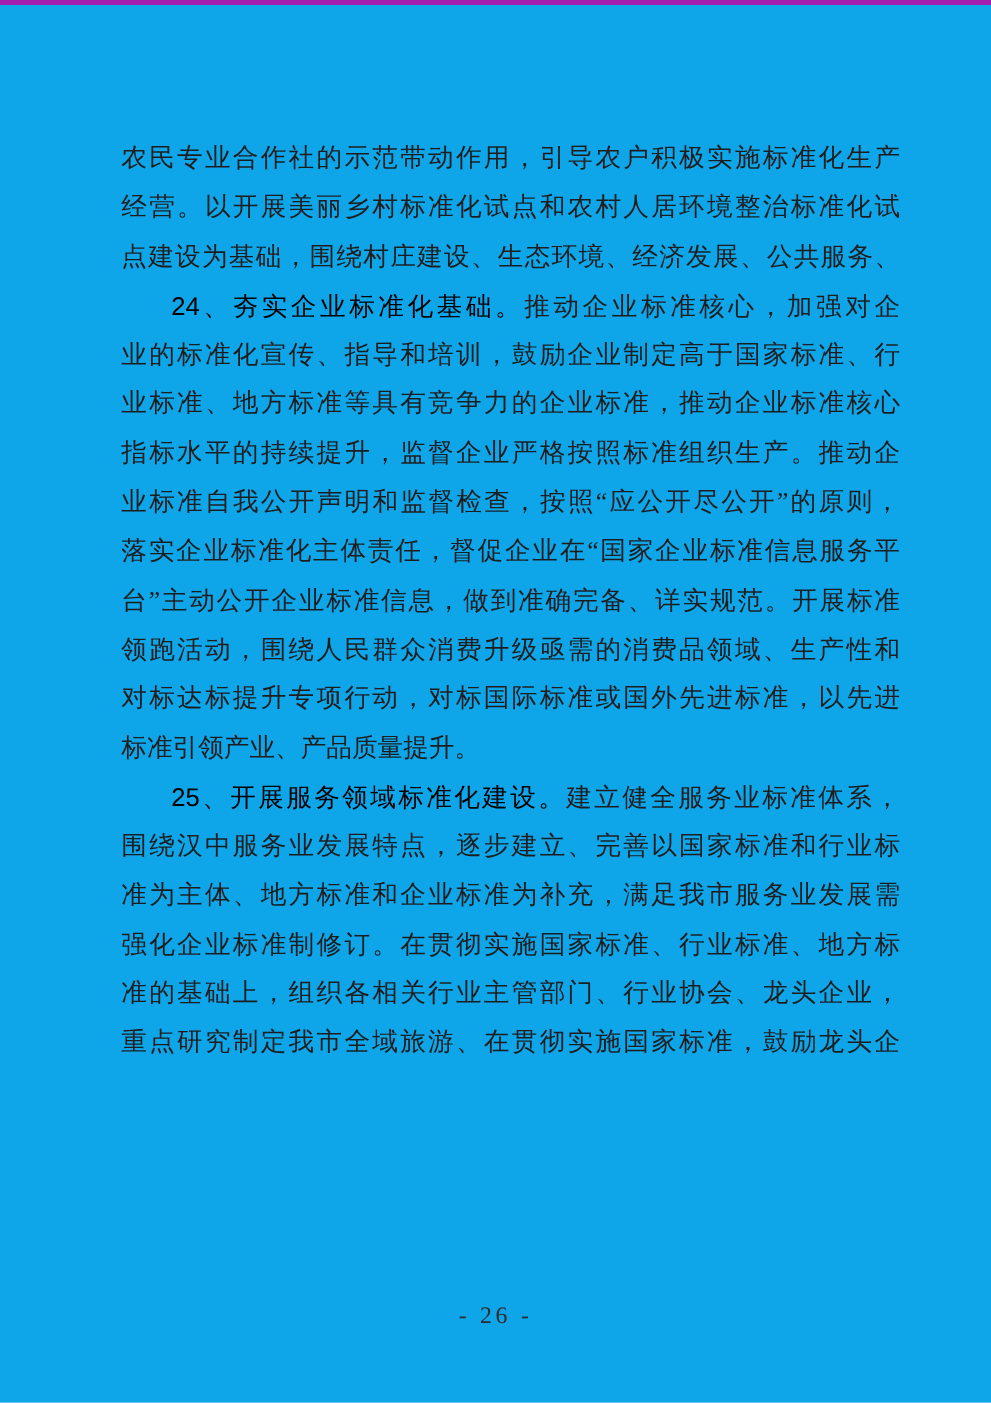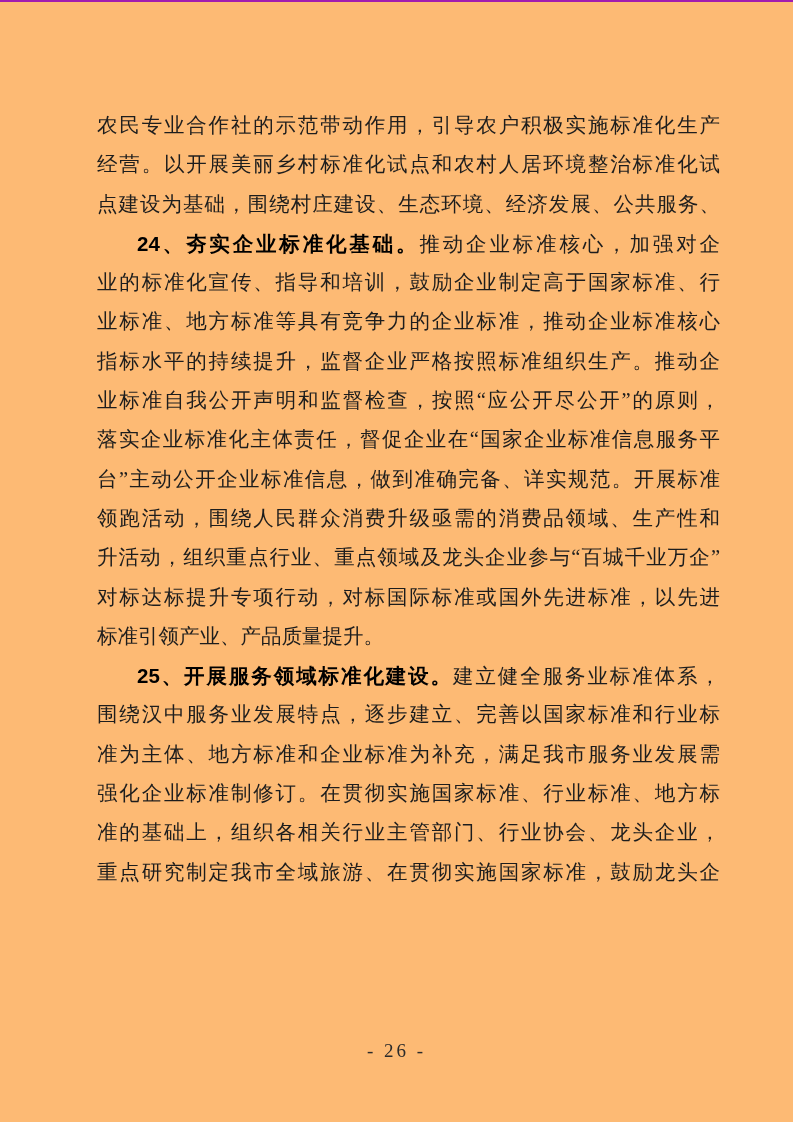--- a/index.html
+++ b/index.html
@@ -5,22 +5,22 @@
   * { margin: 0; padding: 0; box-sizing: border-box; }
   html, body { background: #ffffff; }
   body {
     width: 793px; height: 1122px;
     font-family: "Liberation Serif", serif;
     position: relative; overflow: hidden;
   }
   .page {
     position: relative;
     width: 793px; height: 1122px;
-    background: #fdba74;
-    border-top: 2px solid #a21caf; 
+    background: #0ea5e9;
+    border-top: 4px solid #a21caf; 
   }
   .text-block {
     position: absolute;
     left: 97px; top: 104px;
     width: 623px;
     color: #1d1d1d;
   }
   .line {
     height: 39.3px;
     line-height: 39.3px;
@@ -30,21 +30,21 @@
     overflow: visible;
   }
   .line.para-end {
     text-align-last: left;
   }
   .line.indent {
     text-indent: 40px;
   }
   .num-heading {
     font-family: "Liberation Sans", sans-serif;
-    font-weight: 700;
+    font-weight: 400;
     color: #000000;
   }
   .footer {
     position: absolute;
     left: 0; top: 1038px;
     width: 100%;
     text-align: center;
     font-size: 19px;
     letter-spacing: 3px;
     color: #2b2b2b;
@@ -59,21 +59,20 @@
       <div class="line"><span>经营。以开展美丽乡村标准化试点和农村人居环境整治标准化试</span></div>
       <div class="line"><span>点建设为基础，围绕村庄建设、生态环境、经济发展、公共服务、</span></div>
       <div class="line indent"><span class="num-heading">24、夯实企业标准化基础。</span><span>推动企业标准核心，加强对企</span></div>
       <div class="line"><span>业的标准化宣传、指导和培训，鼓励企业制定高于国家标准、行</span></div>
       <div class="line"><span>业标准、地方标准等具有竞争力的企业标准，推动企业标准核心</span></div>
       <div class="line"><span>指标水平的持续提升，监督企业严格按照标准组织生产。推动企</span></div>
       <div class="line"><span>业标准自我公开声明和监督检查，按照“应公开尽公开”的原则，</span></div>
       <div class="line"><span>落实企业标准化主体责任，督促企业在“国家企业标准信息服务平</span></div>
       <div class="line"><span>台”主动公开企业标准信息，做到准确完备、详实规范。开展标准</span></div>
       <div class="line"><span>领跑活动，围绕人民群众消费升级亟需的消费品领域、生产性和</span></div>
-      <div class="line"><span>升活动，组织重点行业、重点领域及龙头企业参与“百城千业万企”</span></div>
       <div class="line"><span>对标达标提升专项行动，对标国际标准或国外先进标准，以先进</span></div>
       <div class="line para-end"><span>标准引领产业、产品质量提升。</span></div>
       <div class="line indent"><span class="num-heading">25、开展服务领域标准化建设。</span><span>建立健全服务业标准体系，</span></div>
       <div class="line"><span>围绕汉中服务业发展特点，逐步建立、完善以国家标准和行业标</span></div>
       <div class="line"><span>准为主体、地方标准和企业标准为补充，满足我市服务业发展需</span></div>
       <div class="line"><span>强化企业标准制修订。在贯彻实施国家标准、行业标准、地方标</span></div>
       <div class="line"><span>准的基础上，组织各相关行业主管部门、行业协会、龙头企业，</span></div>
       <div class="line"><span>重点研究制定我市全域旅游、在贯彻实施国家标准，鼓励龙头企</span></div>
     </div>
   <div class="footer">- 26 -</div>

